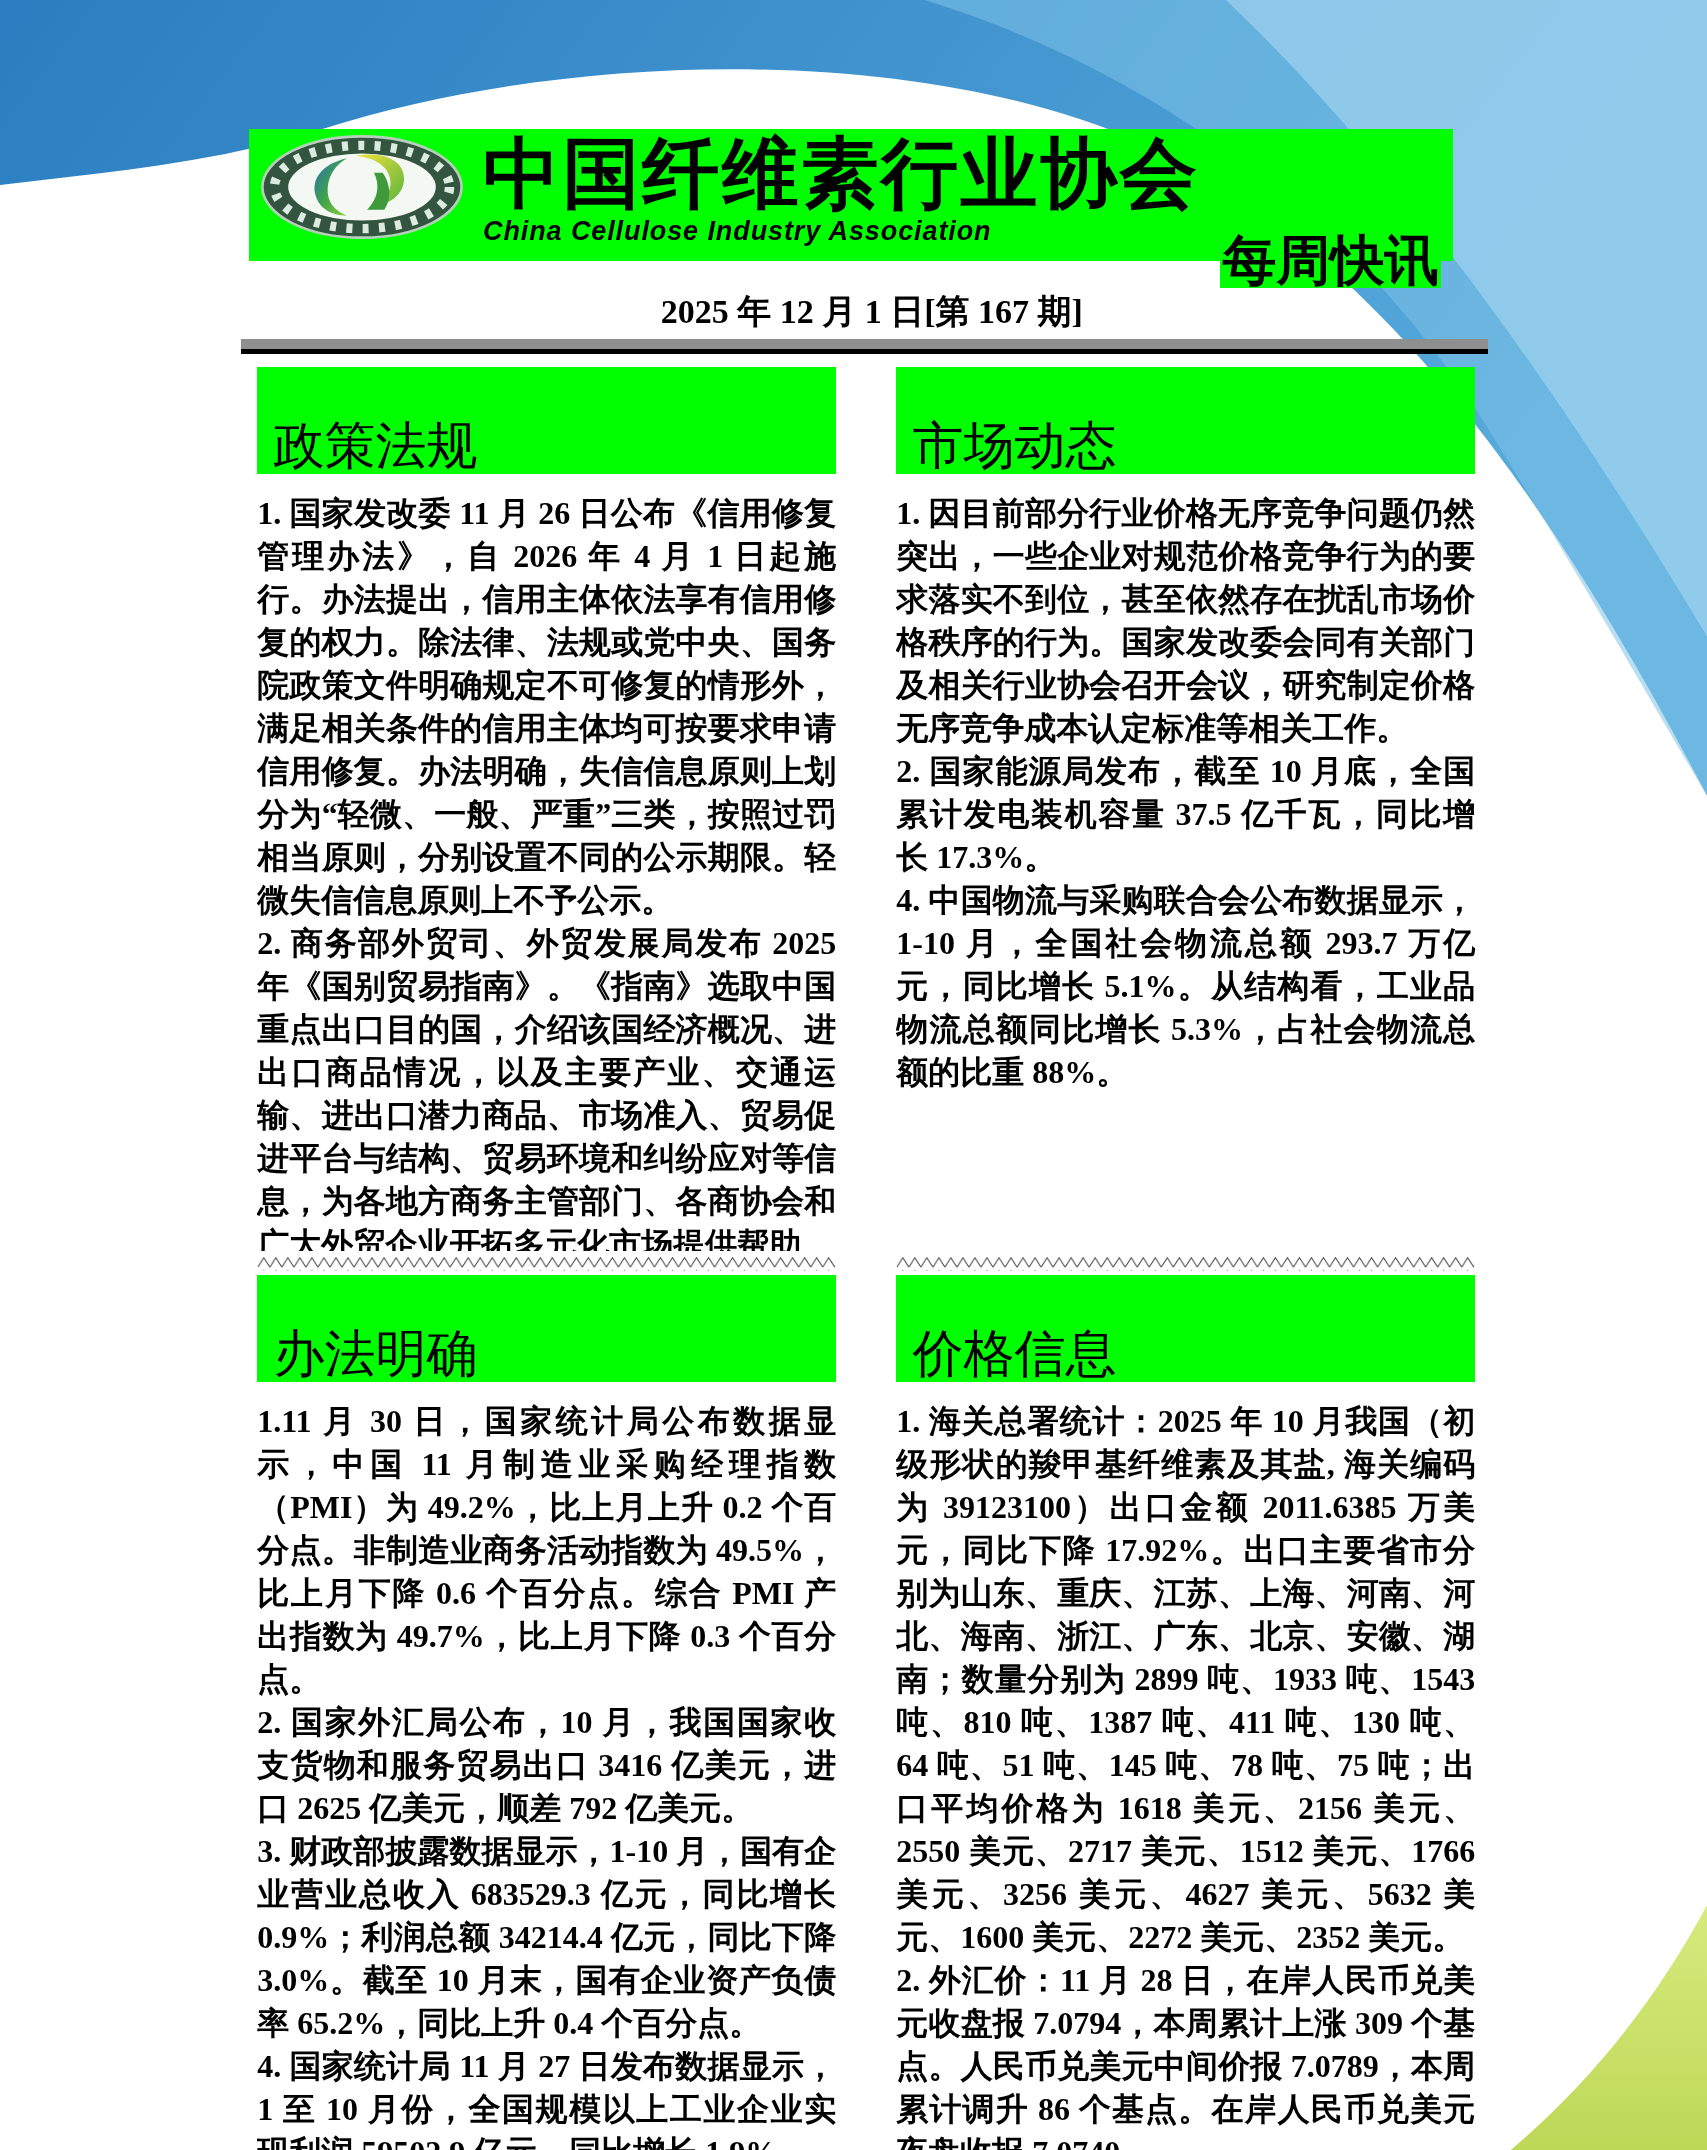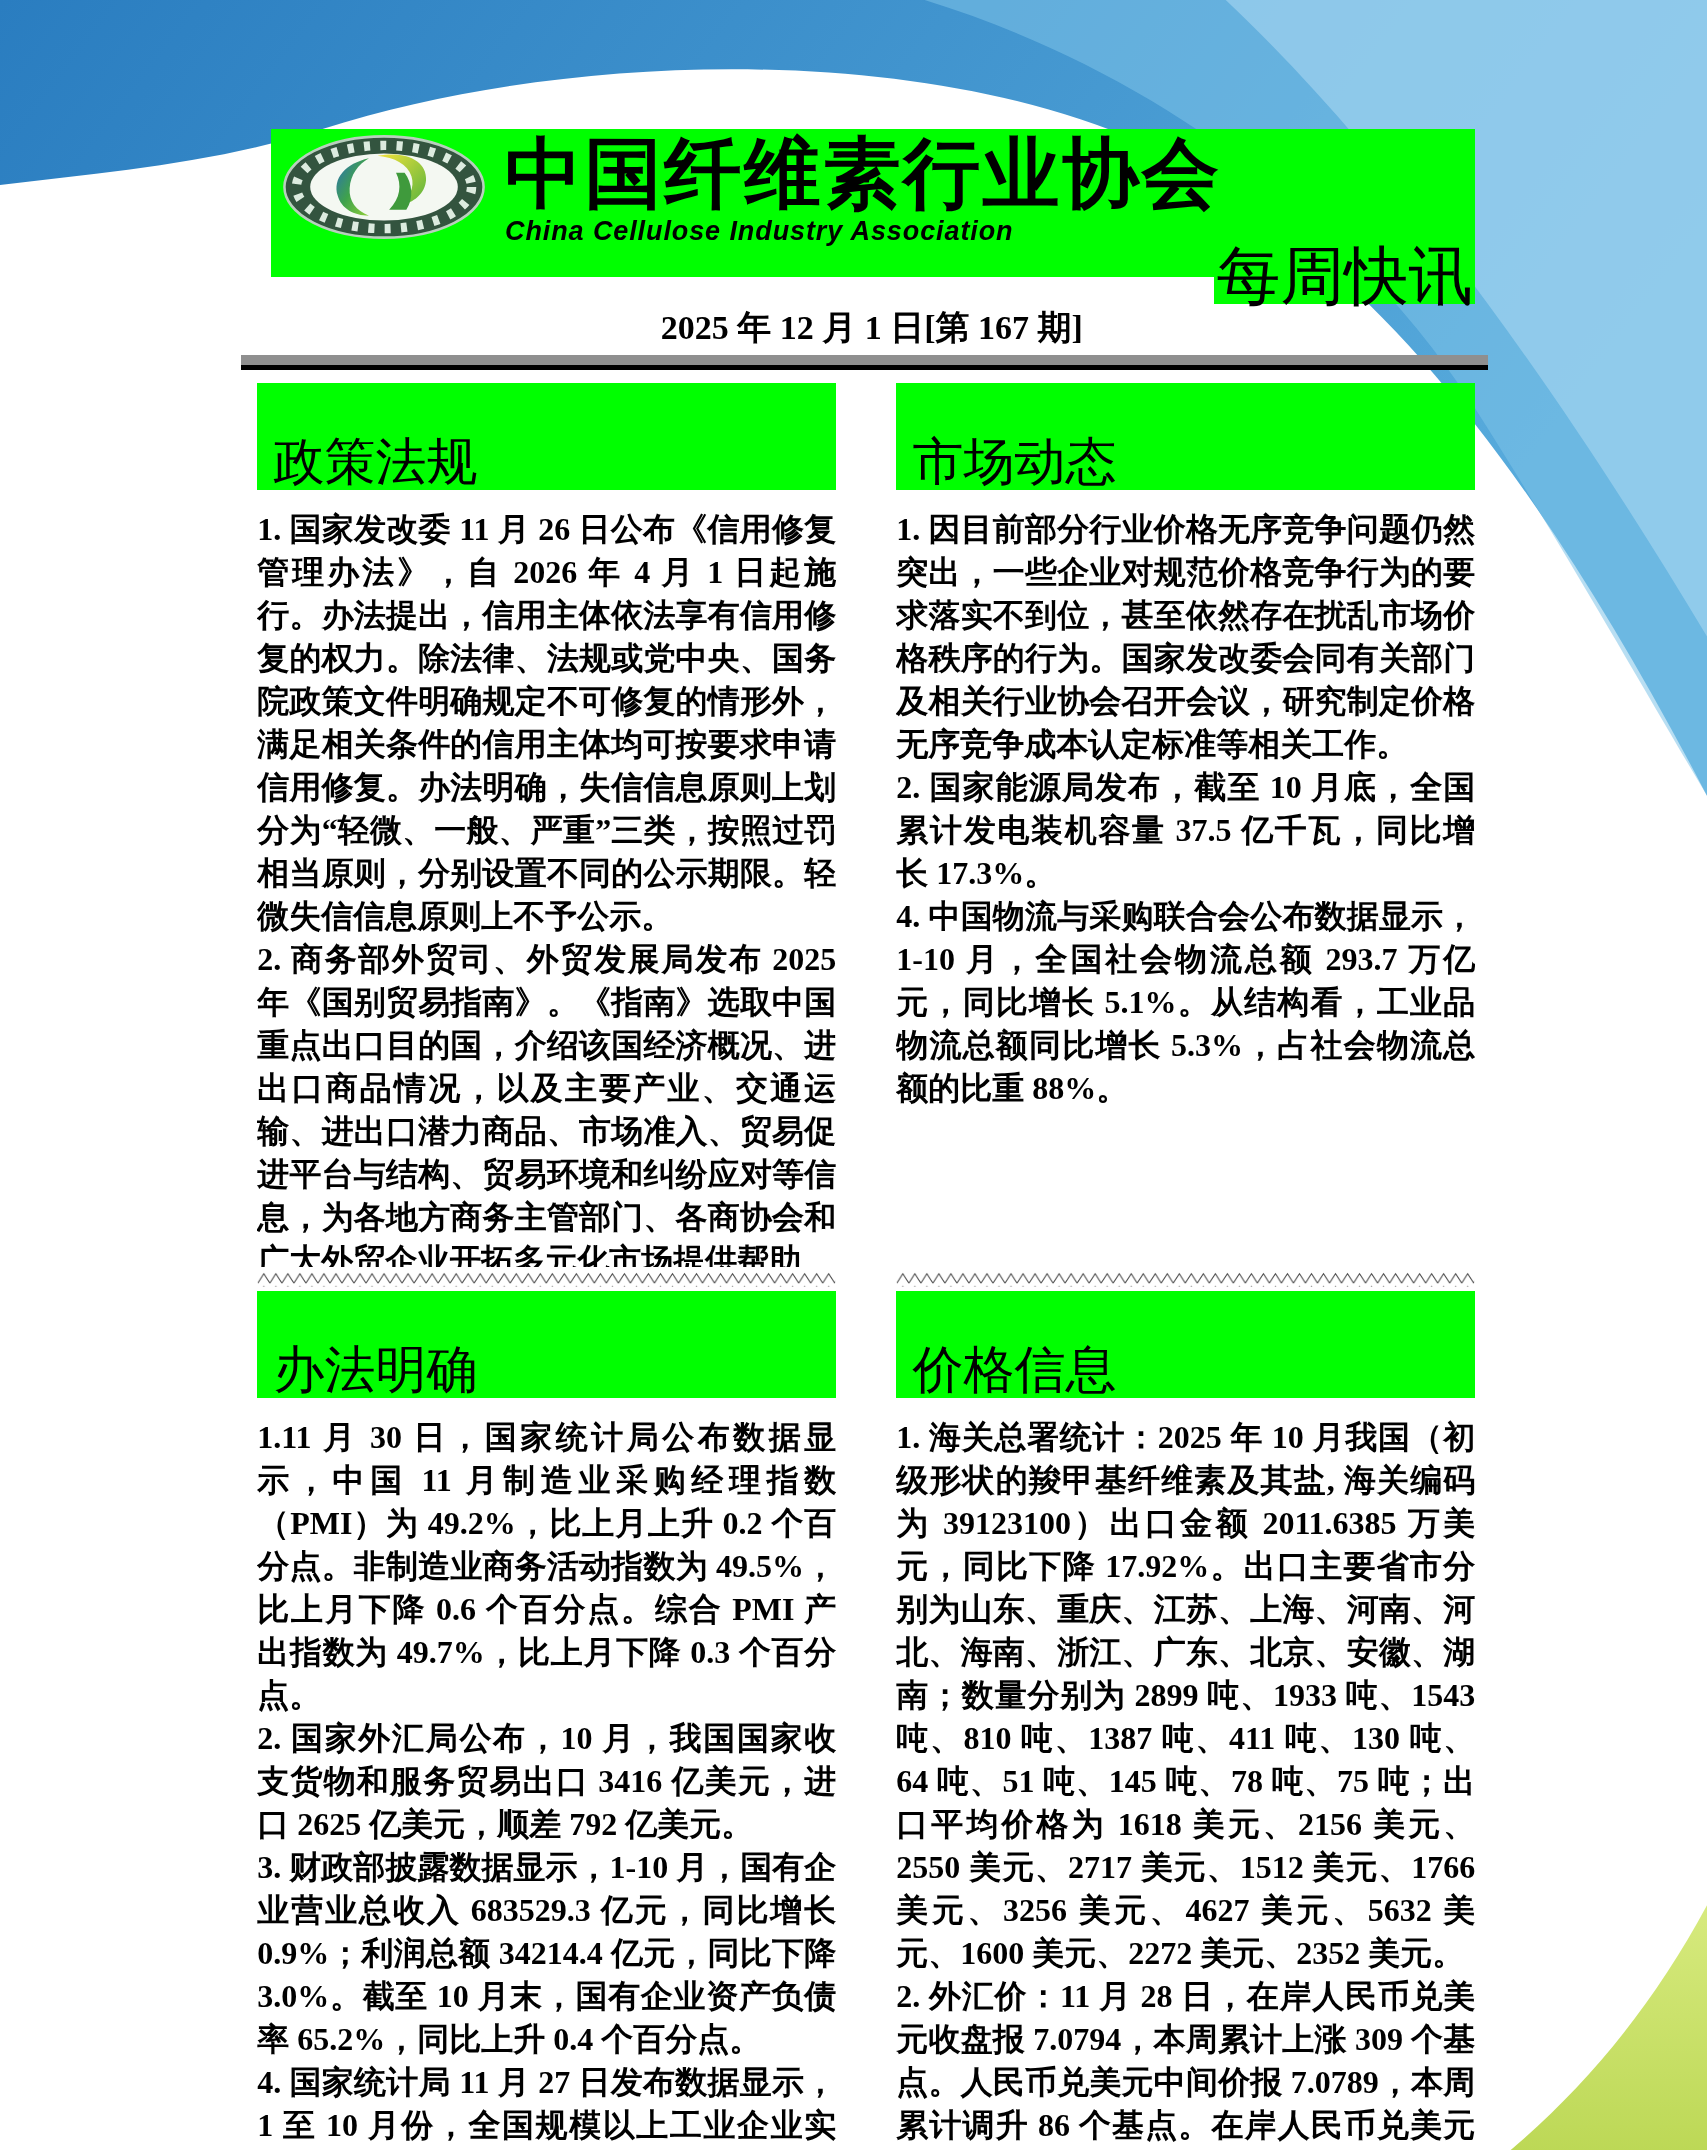--- a/index.html
+++ b/index.html
@@ -15,34 +15,34 @@
   }
   html,body{margin:0;padding:0;background:#e8e8e8;}
   .page{
     position:relative;width:1707px;height:2414px;overflow:hidden;background:#ffffff;
     font-family:"Liberation Serif", serif;color:var(--ink);
   }
   .bg{position:absolute;left:0;top:0;width:1707px;height:2414px;display:block;}
   .content{position:absolute;left:241px;top:129px;width:1247px;}
   
   .banner{
-    position:relative;margin-left:30px;width:1204px;height:148px;background:var(--green);
+    position:relative;margin-left:8px;width:1204px;height:132px;background:var(--green);
   }
   .logo{position:absolute;left:9.5px;top:4.3px;}
   .title-block{position:absolute;left:234px;top:2.6px;}
   .org-cn{
     font-size:77px;line-height:84px;font-weight:700;letter-spacing:2.6px;white-space:nowrap;
     font-family:"Liberation Serif",serif;
   }
   .org-en{
     font-size:27px;line-height:30px;font-weight:700;font-style:italic;white-space:nowrap;
     font-family:"Liberation Sans",sans-serif;letter-spacing:0.9px;
   }
   .weekly{
-    position:absolute;right:0;bottom:-27px;font-size:64px;font-weight:400;line-height:52px;
+    position:absolute;right:12px;bottom:-27px;font-size:54px;font-weight:700;line-height:52px;
     background:var(--green);padding:0.9px 2.6px;white-space:nowrap;
   }
   
   .date-row{
     display:flex;justify-content:center;align-items:flex-end;
     margin-top:30px;padding:0 2.6px 0 17px;font-size:34px;font-weight:700;line-height:41px;
   }
   
   .rule{margin-top:6.9px;width:1247px;}
   .rule-gray{height:10.3px;background:var(--rule-gray);}

